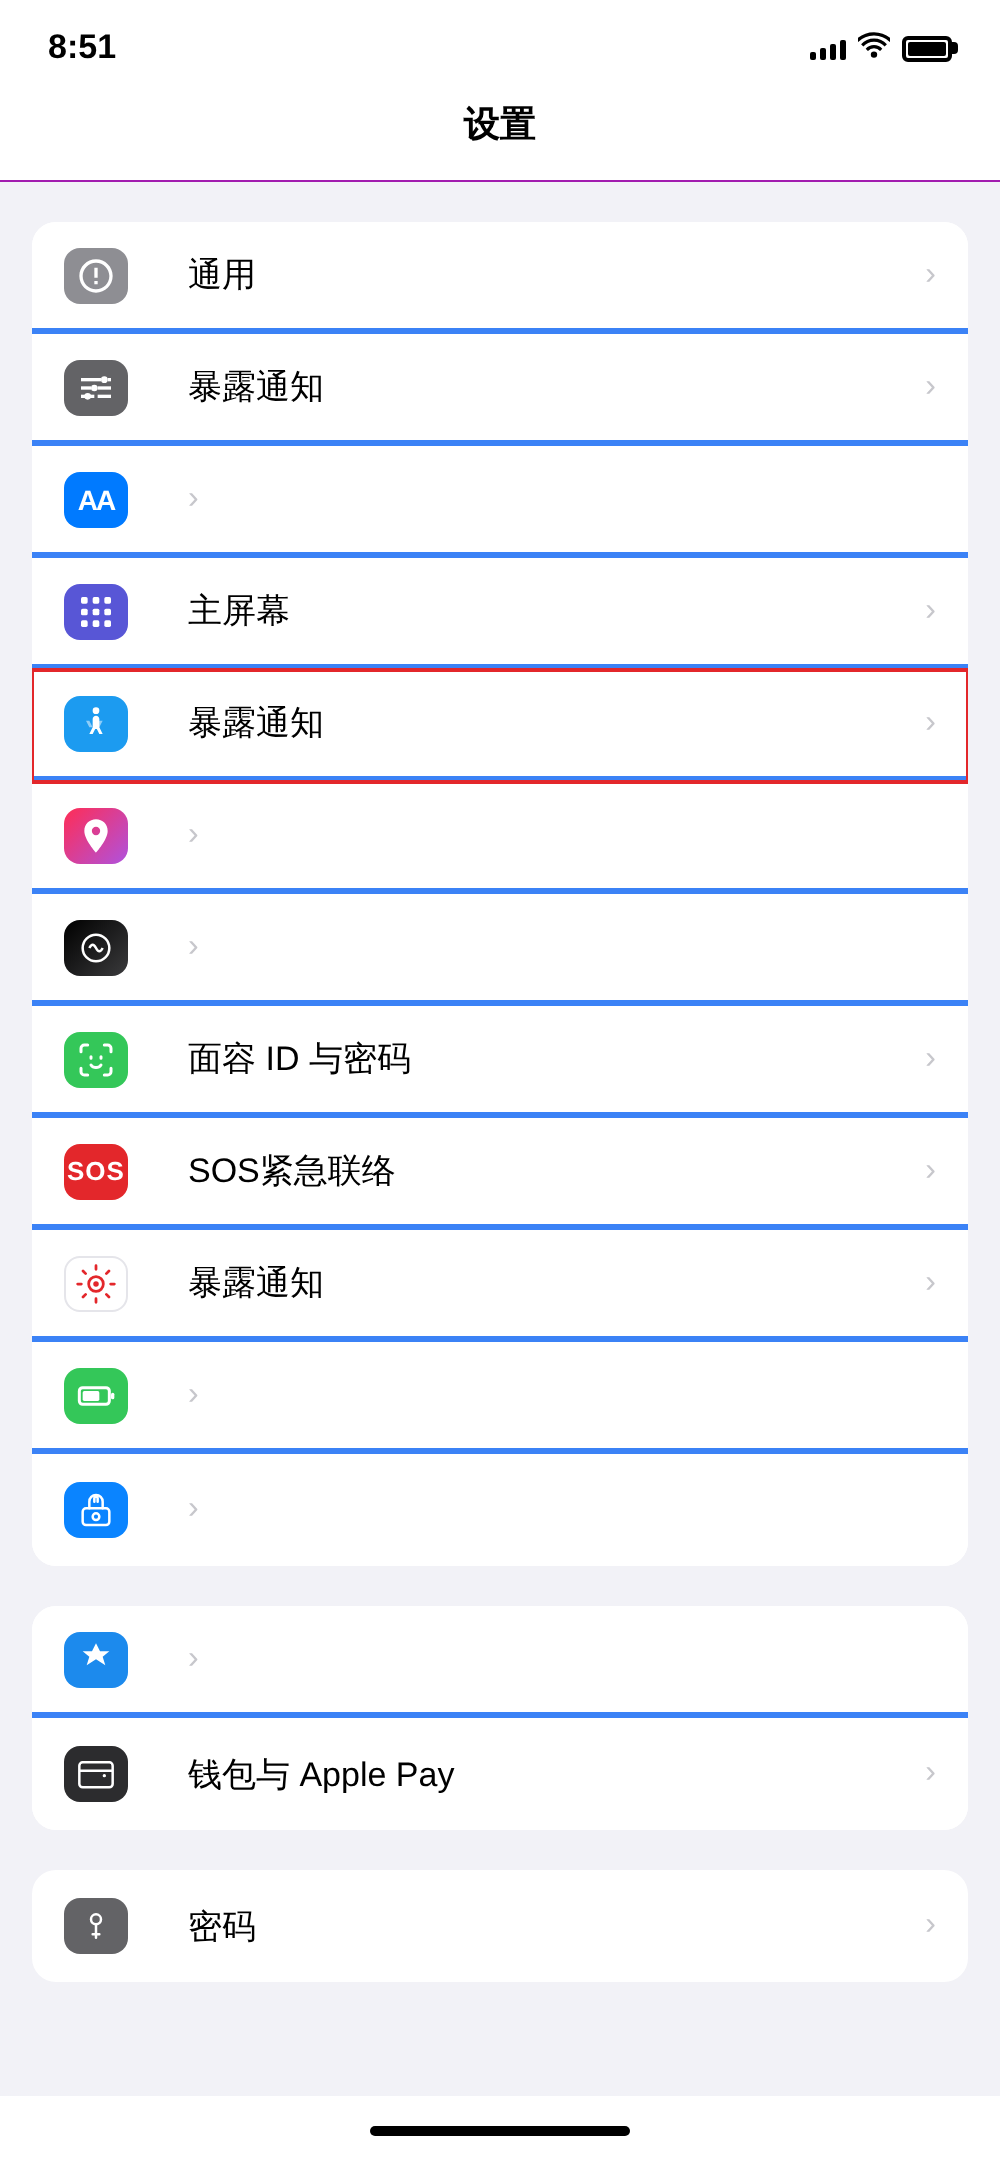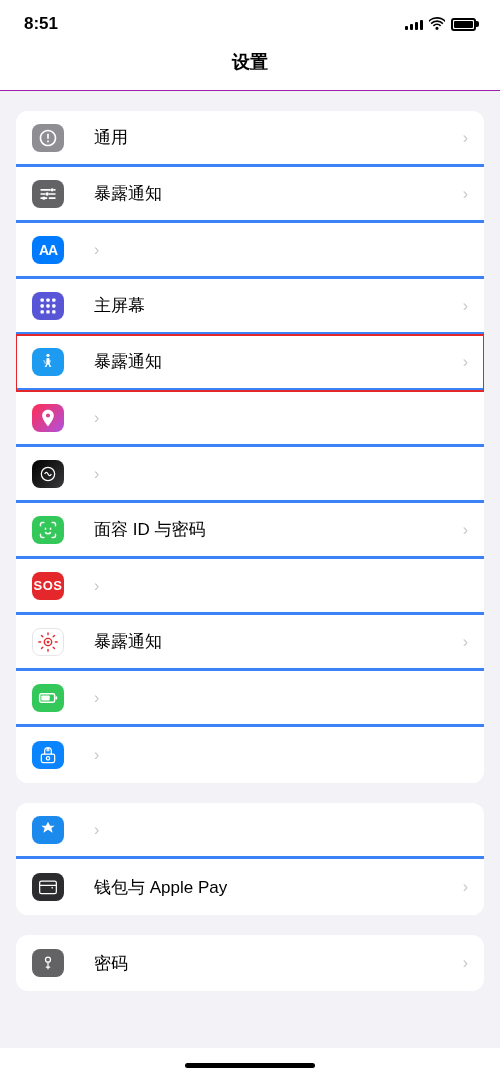--- a/index.html
+++ b/index.html
@@ -279,20 +279,21 @@
       <svg width="20" height="20" viewBox="0 0 24 24" fill="white">
           <path d="M3 7V5a2 2 0 0 1 2-2h2M21 7V5a2 2 0 0 0-2-2h-2M3 17v2a2 2 0 0 0 2 2h2M21 17v2a2 2 0 0 1-2 2h-2M9 10v1M15 10v1M9 15s1 1.5 3 1.5 3-1.5 3-1.5" stroke="white" stroke-width="1.8" fill="none" stroke-linecap="round"></path>
         </svg>
     </div>
     <span class="row-label">面容 ID 与密码</span>
     <span class="row-chevron">›</span>
   </div>
 
   <div class="settings-row">
     <div class="row-icon icon-red" style="font-weight:800;font-size:13px;letter-spacing:0.5px;">SOS</div>
+    <span class="row-label">SOS紧急联络</span>
     <span class="row-chevron">›</span>
   </div>
 
   <div class="settings-row">
     <div class="row-icon" style="background:#fff;border:1px solid #e5e5ea;">
       <svg width="22" height="22" viewBox="0 0 24 24">
           <circle cx="12" cy="12" r="4" fill="none" stroke="#e3272b" stroke-width="1.5"></circle>
           <circle cx="12" cy="12" r="1.5" fill="#e3272b"></circle>
           <path d="M12 2v2M12 20v2M2 12h2M20 12h2M4.93 4.93l1.41 1.41M17.66 17.66l1.41 1.41M4.93 19.07l1.41-1.41M17.66 6.34l1.41-1.41" stroke="#e3272b" stroke-width="1.5" stroke-linecap="round"></path>
         </svg>

